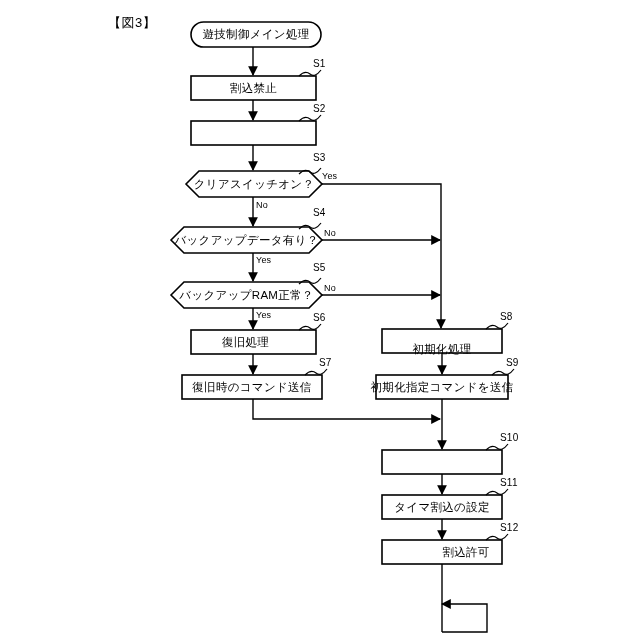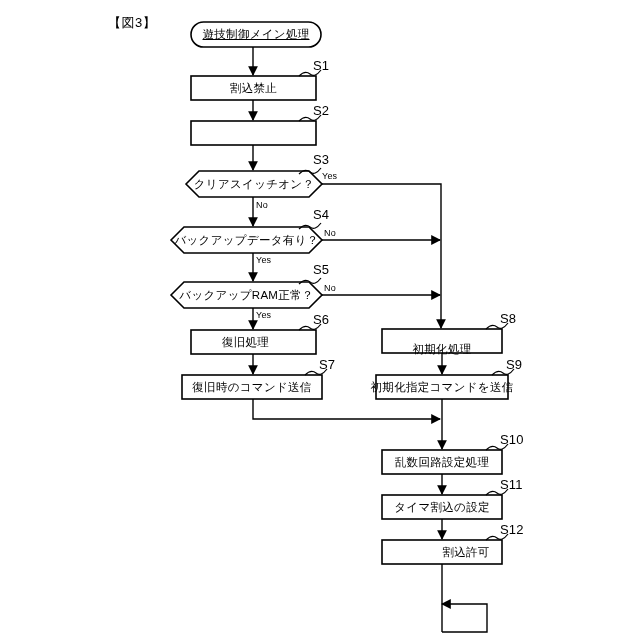--- a/index.html
+++ b/index.html
@@ -40,21 +40,21 @@
     display: flex;
     align-items: center;
     justify-content: center;
     font-size: 11.5px;
     letter-spacing: 0.3px;
     white-space: nowrap;
     pointer-events: none;
   }
   .step-label {
     position: absolute;
-    font-size: 13px;
+    font-size: 10px;
     letter-spacing: 0.2px;
     white-space: nowrap;
   }
   .edge-label {
     position: absolute;
     font-size: 9px;
     letter-spacing: 0.2px;
     white-space: nowrap;
   }
 </style>
@@ -138,34 +138,33 @@
       <path d="M 299 330 q 6 -6 11 -2 q 5 4 11 -4"></path>
       <path d="M 305 375 q 6 -6 11 -2 q 5 4 11 -4"></path>
       <path d="M 486 329 q 6 -6 11 -2 q 5 4 11 -4"></path>
       <path d="M 492 375 q 6 -6 11 -2 q 5 4 11 -4"></path>
       <path d="M 486 450 q 6 -6 11 -2 q 5 4 11 -4"></path>
       <path d="M 486 495 q 6 -6 11 -2 q 5 4 11 -4"></path>
       <path d="M 486 540 q 6 -6 11 -2 q 5 4 11 -4"></path>
     </g>
   </svg>
 
-  <div class="node-text" style="left:191px; top:22px; width:130px; height:25px;text-decoration:underline;">遊技制御メイン処理</div>
+  <div class="node-text" style="left:191px; top:22px; width:130px; height:25px;">遊技制御メイン処理</div>
 
   <div class="node-text" style="left:191px; top:76px; width:125px; height:24px;">割込禁止</div>
 
   <div class="node-text" style="left:186px; top:171px; width:136px; height:26px;">クリアスイッチオン？</div>
   <div class="node-text" style="left:171px; top:227px; width:151px; height:26px;">バックアップデータ有り？</div>
   <div class="node-text" style="left:171px; top:282px; width:151px; height:26px;">バックアップRAM正常？</div>
 
   <div class="node-text" style="left:183px; top:330px; width:125px; height:24px;">復旧処理</div>
   <div class="node-text" style="left:182px; top:375px; width:140px; height:24px;border-radius:8px;">復旧時のコマンド送信</div>
 
   <div class="node-text" style="left:382px; top:329px; width:120px; height:24px;margin-top:8px;">初期化処理</div>
   <div class="node-text" style="left:376px; top:375px; width:132px; height:24px;">初期化指定コマンドを送信</div>
-  <div class="node-text" style="left:382px; top:450px; width:120px; height:24px;">乱数回路設定処理</div>
   <div class="node-text" style="left:382px; top:495px; width:120px; height:24px;">タイマ割込の設定</div>
   <div class="node-text" style="left:382px; top:540px; width:120px; height:24px;padding-left:24px;">割込許可</div>
 
   <div class="step-label" style="left:313px; top:58px;">S1</div>
   <div class="step-label" style="left:313px; top:103px;">S2</div>
   <div class="step-label" style="left:313px; top:152px;">S3</div>
   <div class="step-label" style="left:313px; top:207px;">S4</div>
   <div class="step-label" style="left:313px; top:262px;">S5</div>
   <div class="step-label" style="left:313px; top:312px;">S6</div>
   <div class="step-label" style="left:319px; top:357px;">S7</div>

